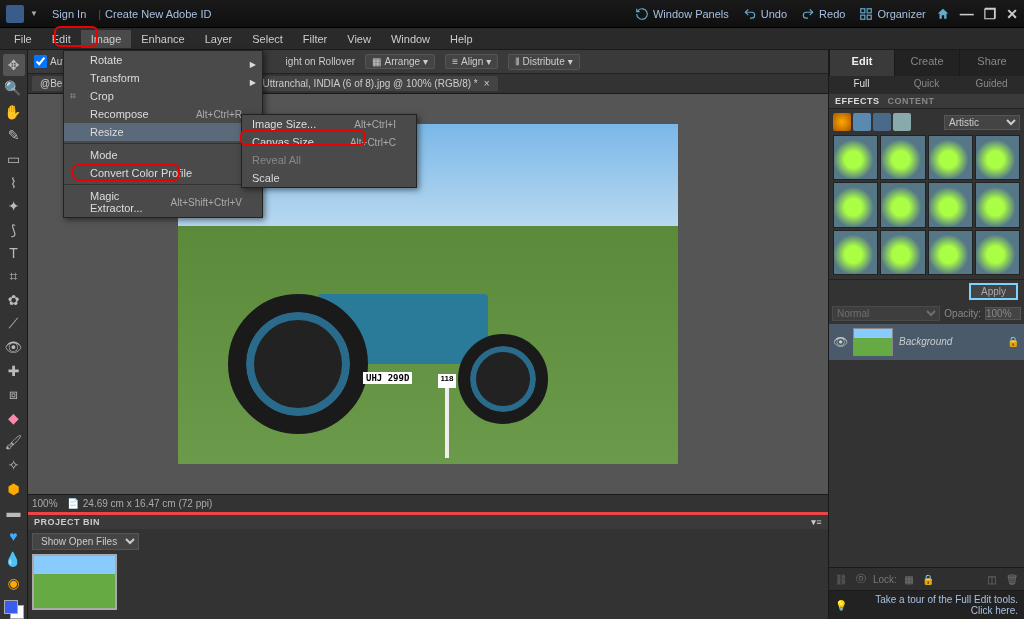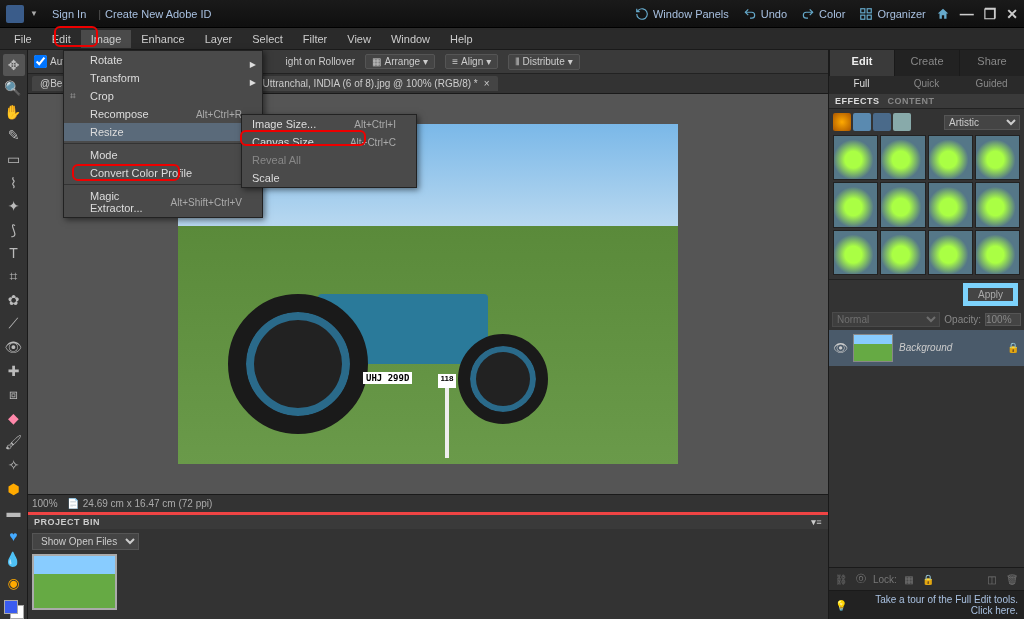--- a/index.html
+++ b/index.html
@@ -72,21 +72,21 @@
   .panel-hdr .pt { color:#888; cursor:pointer;}
   .panel-hdr .pt.active { color:#ddd; }
   
   .effects-body { padding: 4px; background: #333; }
   .effects-icons { display: flex; gap: 2px; margin-bottom: 4px; align-items:center;}
   .effects-icons .ei { width: 18px; height: 18px; background: #555; border-radius: 2px; }
   .effects-icons select { margin-left: auto; background: #444; color: #ccc; border: 1px solid #555; font-size: 10px; width: 76px; }
   .effects-grid { display: grid; grid-template-columns: repeat(4, 1fr); gap: 2px; }
   .effects-grid .eg { aspect-ratio: 1; background: radial-gradient(circle at 45% 55%, #af4 25%, #578 60%); border: 1px solid #222; }
   .apply-row { text-align: right; padding: 3px 6px; background: #333; border-top:1px solid #222;}
-  .apply-row button { background: #444; color: #aaa; border: 5px solid #7dd3fc; font-size: 10px; padding: 1px 10px; }
+  .apply-row button { background: #444; color: #aaa; border: 2px solid #7dd3fc; font-size: 10px; padding: 1px 10px; }
   
   .layers-body { background: #333; flex: 1; }
   .layers-ctrl { display: flex; padding: 3px; gap: 4px; align-items:center;}
   .layers-ctrl select { background: #444; color: #888; border: 1px solid #555; font-size: 10px; flex:1; }
   .layers-ctrl .op { font-size:10px; color:#888;}
   .layers-ctrl input { width: 36px; background: #444; color: #888; border: 1px solid #555; font-size: 10px; }
   .layer-row { display: flex; align-items: center; padding: 4px; background: #4a5a6a; gap: 6px; }
   .layer-row .eye { width: 14px; font-size: 12px; }
   .layer-row .lthumb { width: 40px; height: 28px; background: linear-gradient(to bottom, #8cf 0%, #8cf 35%, #6a4 35%); border: 1px solid #888; }
   .layer-row .lname { flex: 1; font-style: italic; font-size: 10px; }
@@ -129,21 +129,21 @@
         <path d="M9 14L4 9l5-5"></path>
         <path d="M4 9h11a5 5 0 0 1 0 10h-3"></path>
       </svg>
       <span>Undo</span>
     </span>
   <span class="tbtn">
       <svg viewBox="0 0 24 24" fill="none" stroke="#6ac" stroke-width="2">
         <path d="M15 14l5-5-5-5"></path>
         <path d="M20 9H9a5 5 0 0 0 0 10h3"></path>
       </svg>
-      <span>Color</span>
+      <span>Redo</span>
     </span>
   <span class="tbtn">
       <svg viewBox="0 0 24 24" fill="none" stroke="#6ac" stroke-width="2">
         <rect x="3" y="3" width="7" height="7"></rect>
         <rect x="14" y="3" width="7" height="7"></rect>
         <rect x="3" y="14" width="7" height="7"></rect>
         <rect x="14" y="14" width="7" height="7"></rect>
       </svg>
       <span>Organizer</span>
     </span>

